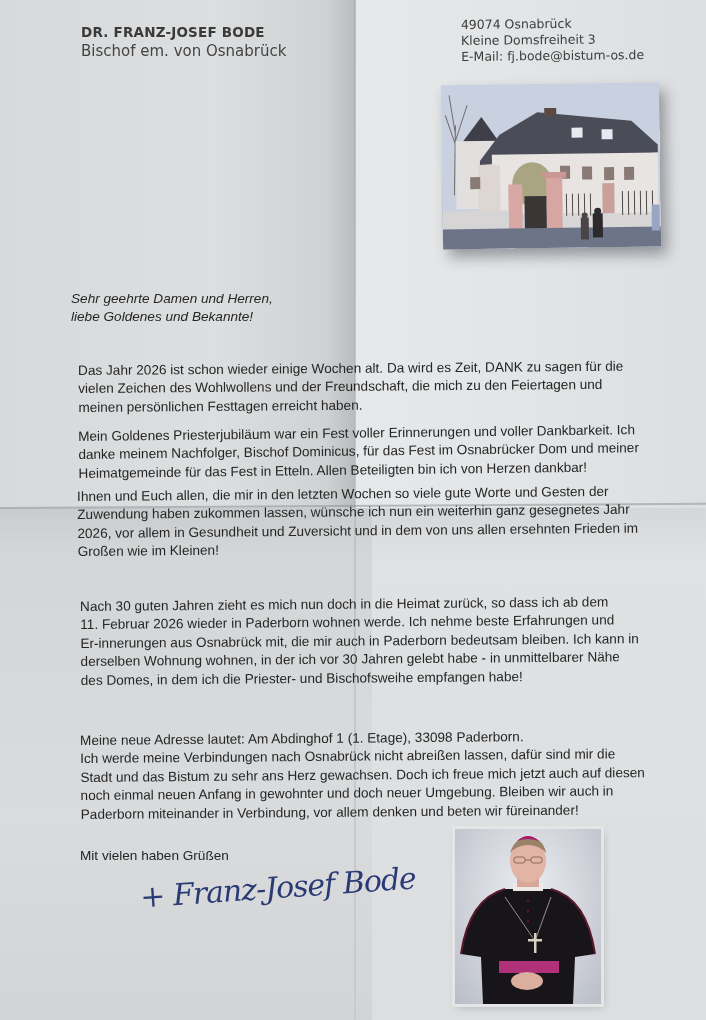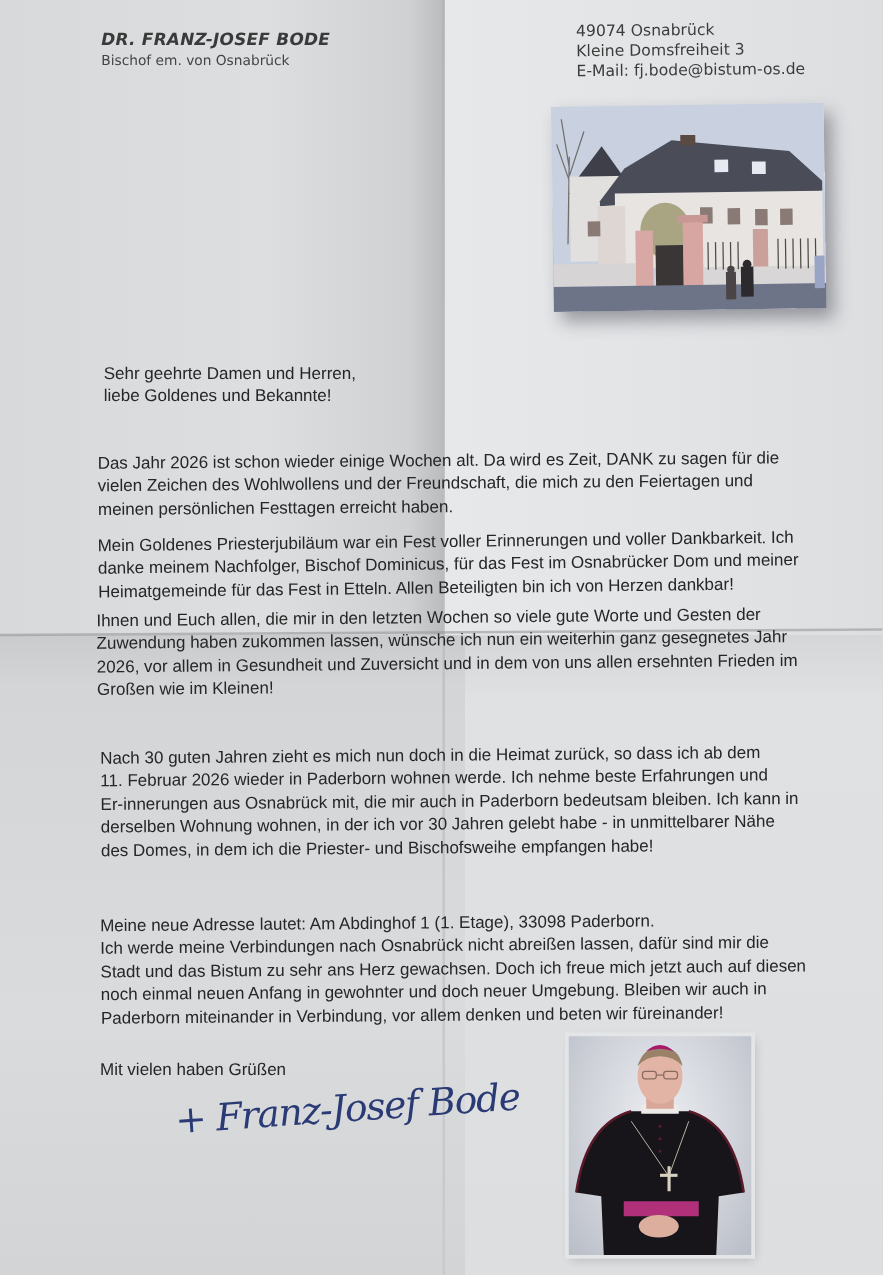--- a/index.html
+++ b/index.html
@@ -38,42 +38,41 @@
     
     .sender {
       position: absolute; left: 81px; top: 24px;
       color: #3a3a3a;
     }
     .sender-name {
       font-family: "DejaVu Sans", sans-serif;
       font-weight: bold;
       font-size: 13.5px;
       letter-spacing: 0.2px;
-      font-style: italic;
     }
     .sender-title {
-      font-size: 11px;
+      font-size: 15px;
       margin-top: 2px;
       color: #444;
     }
     .address {
       position: absolute; left: 461px; top: 16px;
       font-size: 12.5px; color: #3c3c3c; line-height: 16px;
       transform: rotate(-0.6deg);
     }
 
     
     .house-photo {
       position: absolute; left: 442px; top: 84px; width: 218px; height: 164px;
       transform: rotate(-0.8deg);
       box-shadow: 6px 8px 14px rgba(60,60,70,.45);
       overflow: hidden;
       background: linear-gradient(180deg, #c6cfe0 0%, #d7dce6 40%, #a7a8ad 70%, #8d8f98 100%);
     }
-    .greeting { position: absolute; left: 83px; top: 290px; }
+    .greeting { position: absolute; left: 71px; top: 290px; font-style: italic; }
     .p1 { position: absolute; left: 78px; top: 362px; transform: rotate(-0.45deg); transform-origin: left top; }
     .p2 { position: absolute; left: 78px; top: 428px; transform: rotate(-0.7deg); transform-origin: left top; }
     .p2b { position: absolute; left: 77px; top: 488px; transform: rotate(-0.55deg); transform-origin: left top; }
     .p3 { position: absolute; left: 80px; top: 598px; transform: rotate(-0.5deg); transform-origin: left top; }
     .p4 { position: absolute; left: 80px; top: 732px; transform: rotate(-0.5deg); transform-origin: left top; }
     .closing { position: absolute; left: 80px; top: 847px; }
     .txt {
       font-family: "Liberation Sans", sans-serif;
       font-size: 13.6px;
       line-height: 18.4px;

